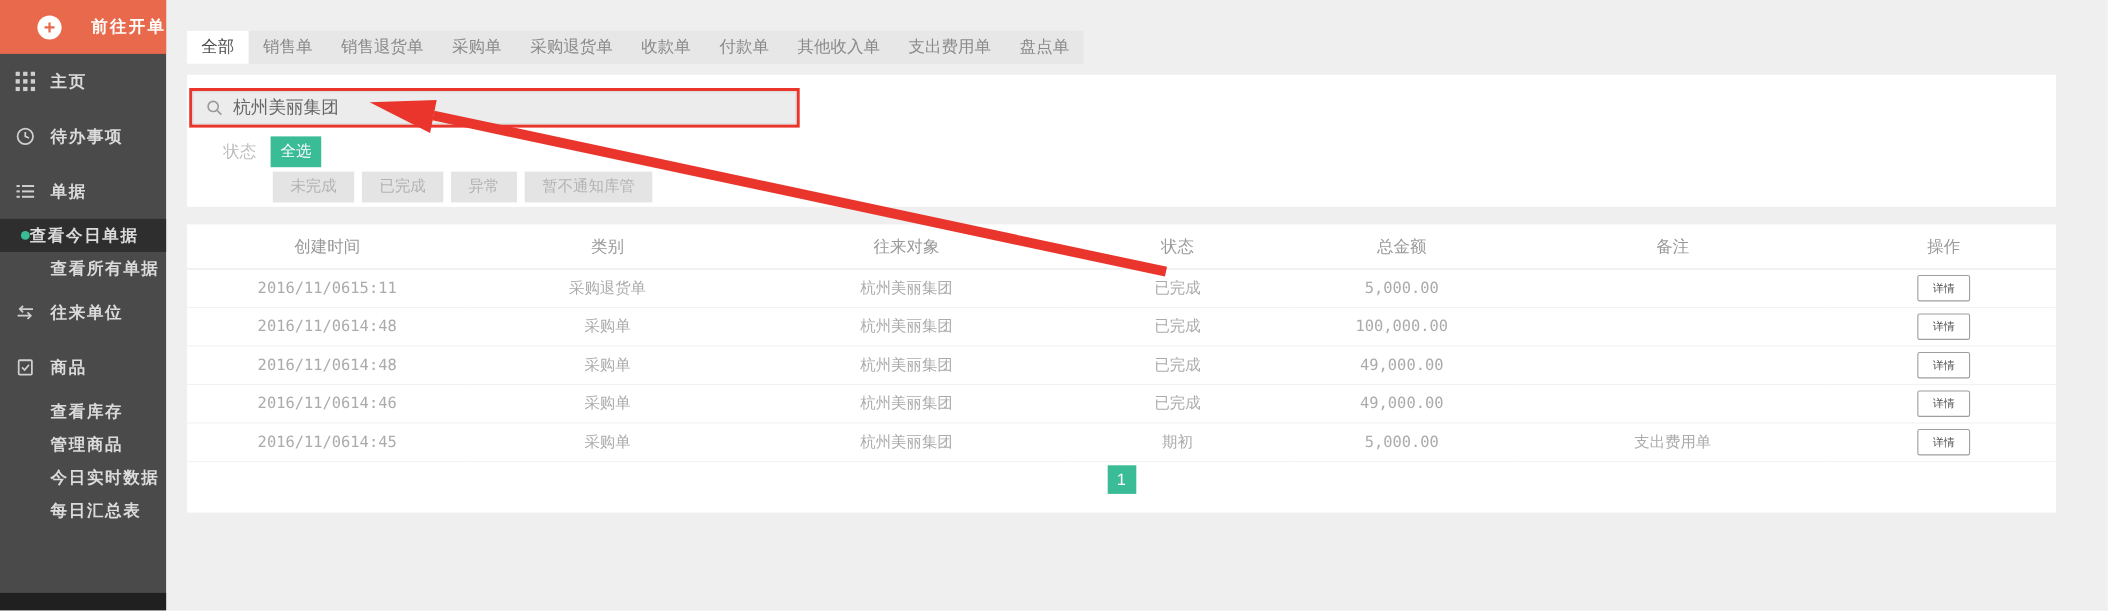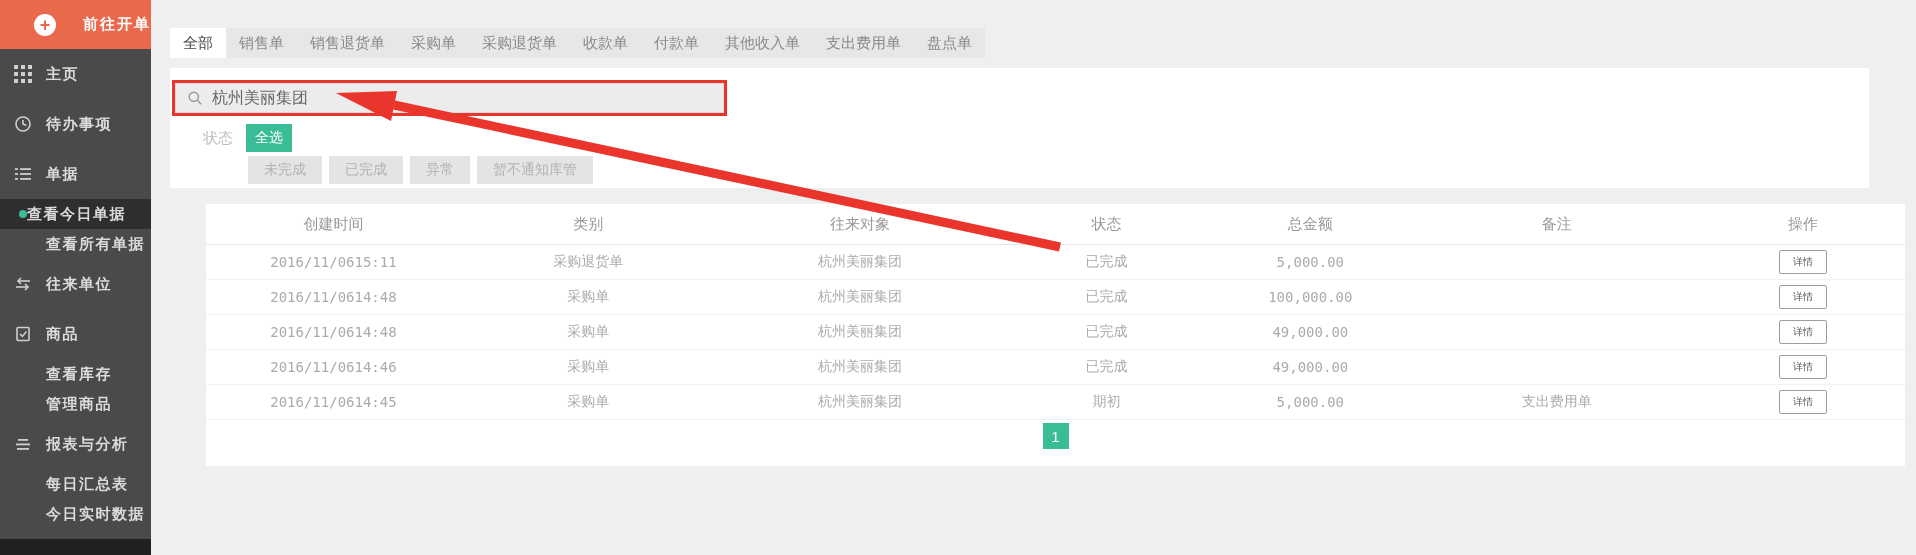--- a/index.html
+++ b/index.html
@@ -41,21 +41,21 @@
   .search-value{font-size:16px;color:#666;margin-left:9px;white-space:nowrap;}
 
   .status-row{position:absolute;left:33px;top:56px;display:flex;align-items:center;}
   .status-label{font-size:15px;color:#bdbdbd;margin-right:13px;}
   .chip{background:#e4e4e4;color:#b3b3b3;font-size:14px;padding:5px 16px;border:none;margin-right:7px;
     cursor:pointer;font-family:inherit;white-space:nowrap;}
   .chip-active{background:var(--green,#3abc96);color:#fff;font-size:14px;padding:5px 9px;border:none;
     cursor:pointer;font-family:inherit;}
   .options-row{position:absolute;left:78px;top:88px;display:flex;}
 
-  .table-panel{position:absolute;top:204px;left:0;width:100%;height:262px;margin-left:36px;}
+  .table-panel{position:absolute;top:204px;left:0;width:100%;height:262px;}
   table.orders{width:100%;border-collapse:collapse;table-layout:fixed;}
   table.orders th{height:38px;font-size:15px;color:#999;font-weight:normal;border-bottom:1px solid #e6e6e6;
     text-align:center;}
   table.orders td{height:32px;font-size:14px;color:#ababab;border-bottom:1px solid #f2f2f2;text-align:center;
     overflow:hidden;white-space:nowrap;}
   .mono{font-family:"DejaVu Sans Mono",monospace;font-size:13px;color:#b3b3b3;}
   .detail-btn{border:1px solid #9e9e9e;background:#fff;color:#555;font-size:10px;padding:4px 13px;
     border-radius:2px;cursor:pointer;font-family:inherit;}
   .pagination{position:absolute;top:219px;left:0;width:100%;display:flex;justify-content:center;}
   .page-btn{width:26px;height:26px;background:var(--green,#3abc96);color:#fff;border:none;font-size:15px;
@@ -138,35 +138,25 @@
             </svg>
           </span>
           <span class="lbl">商品</span>
         </div>
         <div class="nav-sub">
           <span class="lbl">查看库存</span>
         </div>
         <div class="nav-sub">
           <span class="lbl">管理商品</span>
         </div>
-        <div class="nav-item">
-          <span class="icon">
-            <svg viewBox="0 0 18 18">
-              <rect x="4" y="4" width="10" height="1.8" fill="#cfcfcf"></rect>
-              <rect x="2" y="8.5" width="14" height="1.8" fill="#cfcfcf"></rect>
-              <rect x="3" y="13" width="12" height="1.8" fill="#cfcfcf"></rect>
-            </svg>
-          </span>
-          <span class="lbl">报表与分析</span>
+        <div class="nav-sub">
+          <span class="lbl">今日实时数据</span>
         </div>
         <div class="nav-sub">
           <span class="lbl">每日汇总表</span>
-        </div>
-        <div class="nav-sub">
-          <span class="lbl">今日实时数据</span>
         </div>
       </nav>
     <div class="sidebar-bottom"></div>
   </aside>
 
   <main class="main">
 
     <div class="tabbar" id="tabbar">
         <button class="tab active">全部</button>
         <button class="tab">销售单</button>

